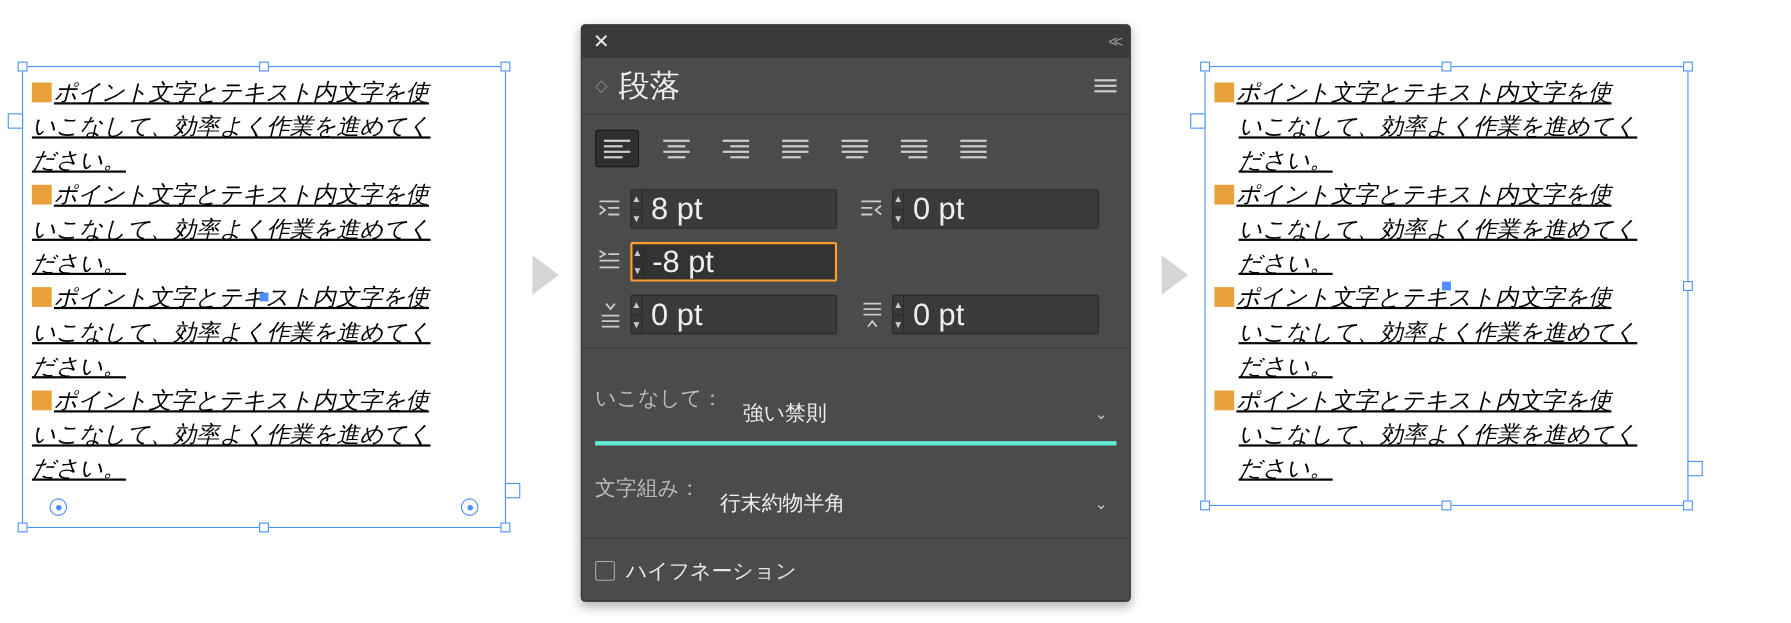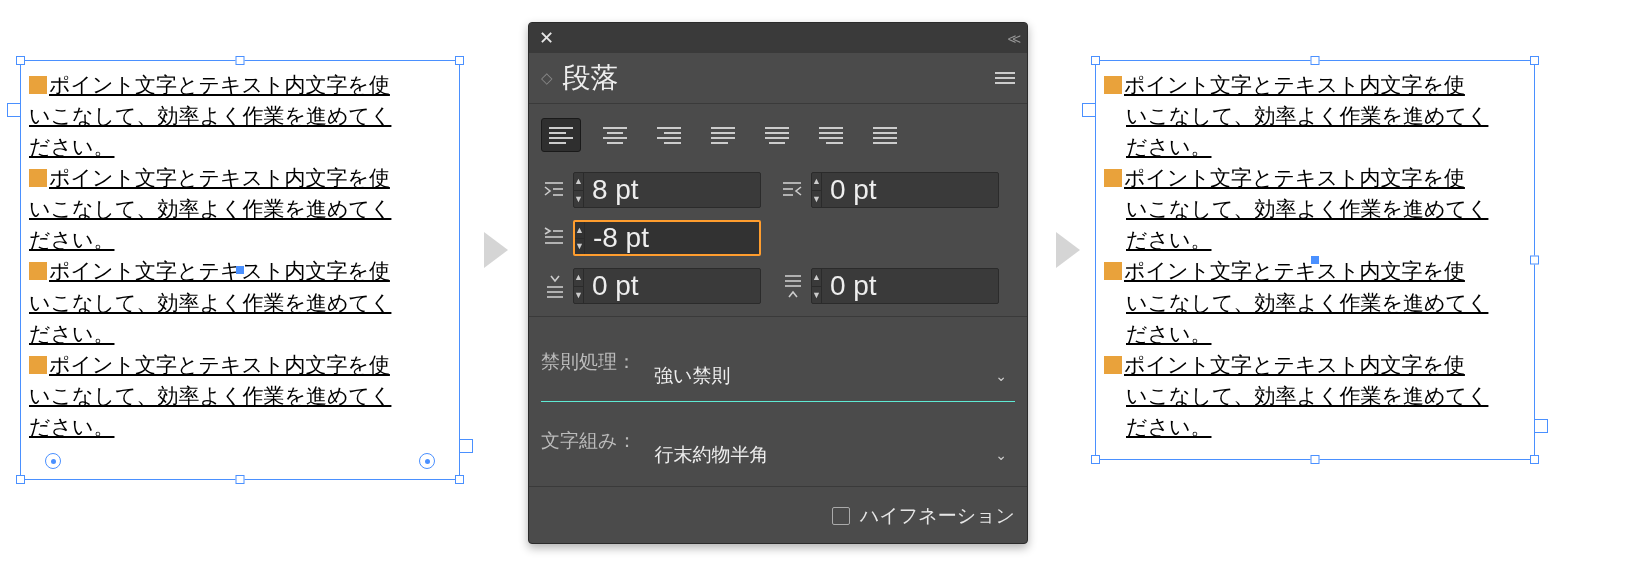--- a/index.html
+++ b/index.html
@@ -29,20 +29,21 @@
     font-size: 21px;
     line-height: 1.48;
     color: #000;
   }
   .text-frame.tall   { height: 420px; }
   .text-frame.short  { height: 400px; }
 
   .para {
     display: block;
     margin-bottom: 0;
+    font-style: italic;
   }
   .para-line {
     text-decoration: underline;
     text-decoration-color: #000;
     text-underline-offset: 2px;
   }
   .bullet-sq {
     display: inline-block;
     width: 18px; height: 18px;
     background: #e9a23b;
@@ -191,24 +192,24 @@
   .select-row {
     display:flex;align-items:center;gap:10px;
     padding:8px 0;
   }
   .select-label { color:#bbb; font-size:19px; min-width:92px; }
   .select-box {
     flex:1;height:34px;background:transparent;
     display:flex;align-items:center;justify-content:space-between;
     padding:0 8px;cursor:pointer;color:#eee;margin-top:28px;
   }
-  .select-row + .select-row { border-top:1px solid #5eead4; }
+  .select-row + .select-row { border-top:4px solid #5eead4; }
   .sep { height:1px;background:#3a3a3a;margin:6px -12px; }
 
-  .check-row { display:flex;align-items:center;gap:10px;padding:10px 0 4px 0;justify-content:flex-end; }
+  .check-row { display:flex;align-items:center;gap:10px;padding:10px 0 4px 0; }
   .checkbox {
     width:18px;height:18px;border:1.5px solid #aaa;border-radius:2px;
     background:transparent;cursor:pointer;
   }
   .chev { color:#ccc; font-size:14px; }
 
   
   .ficon path, .ficon line, .ficon rect, .ficon polyline { stroke:#ccc; stroke-width:1.6; fill:none; }
 </style>
 </head>
@@ -411,21 +412,21 @@
               <div>▼</div>
             </div>
           <input class="field-value" value="0 pt" style="">
         </div>
       </div>
     </div>
 
     <div class="sep"></div>
 
     <div class="select-row">
-      <span class="select-label">禁則処理：</span>
+      <span class="select-label">いこなして：</span>
       <div class="select-box">
         <span>強い禁則</span>
         <span class="chev">⌄</span>
       </div>
     </div>
     <div class="select-row">
       <span class="select-label">文字組み：</span>
       <div class="select-box">
         <span>行末約物半角</span>
         <span class="chev">⌄</span>

